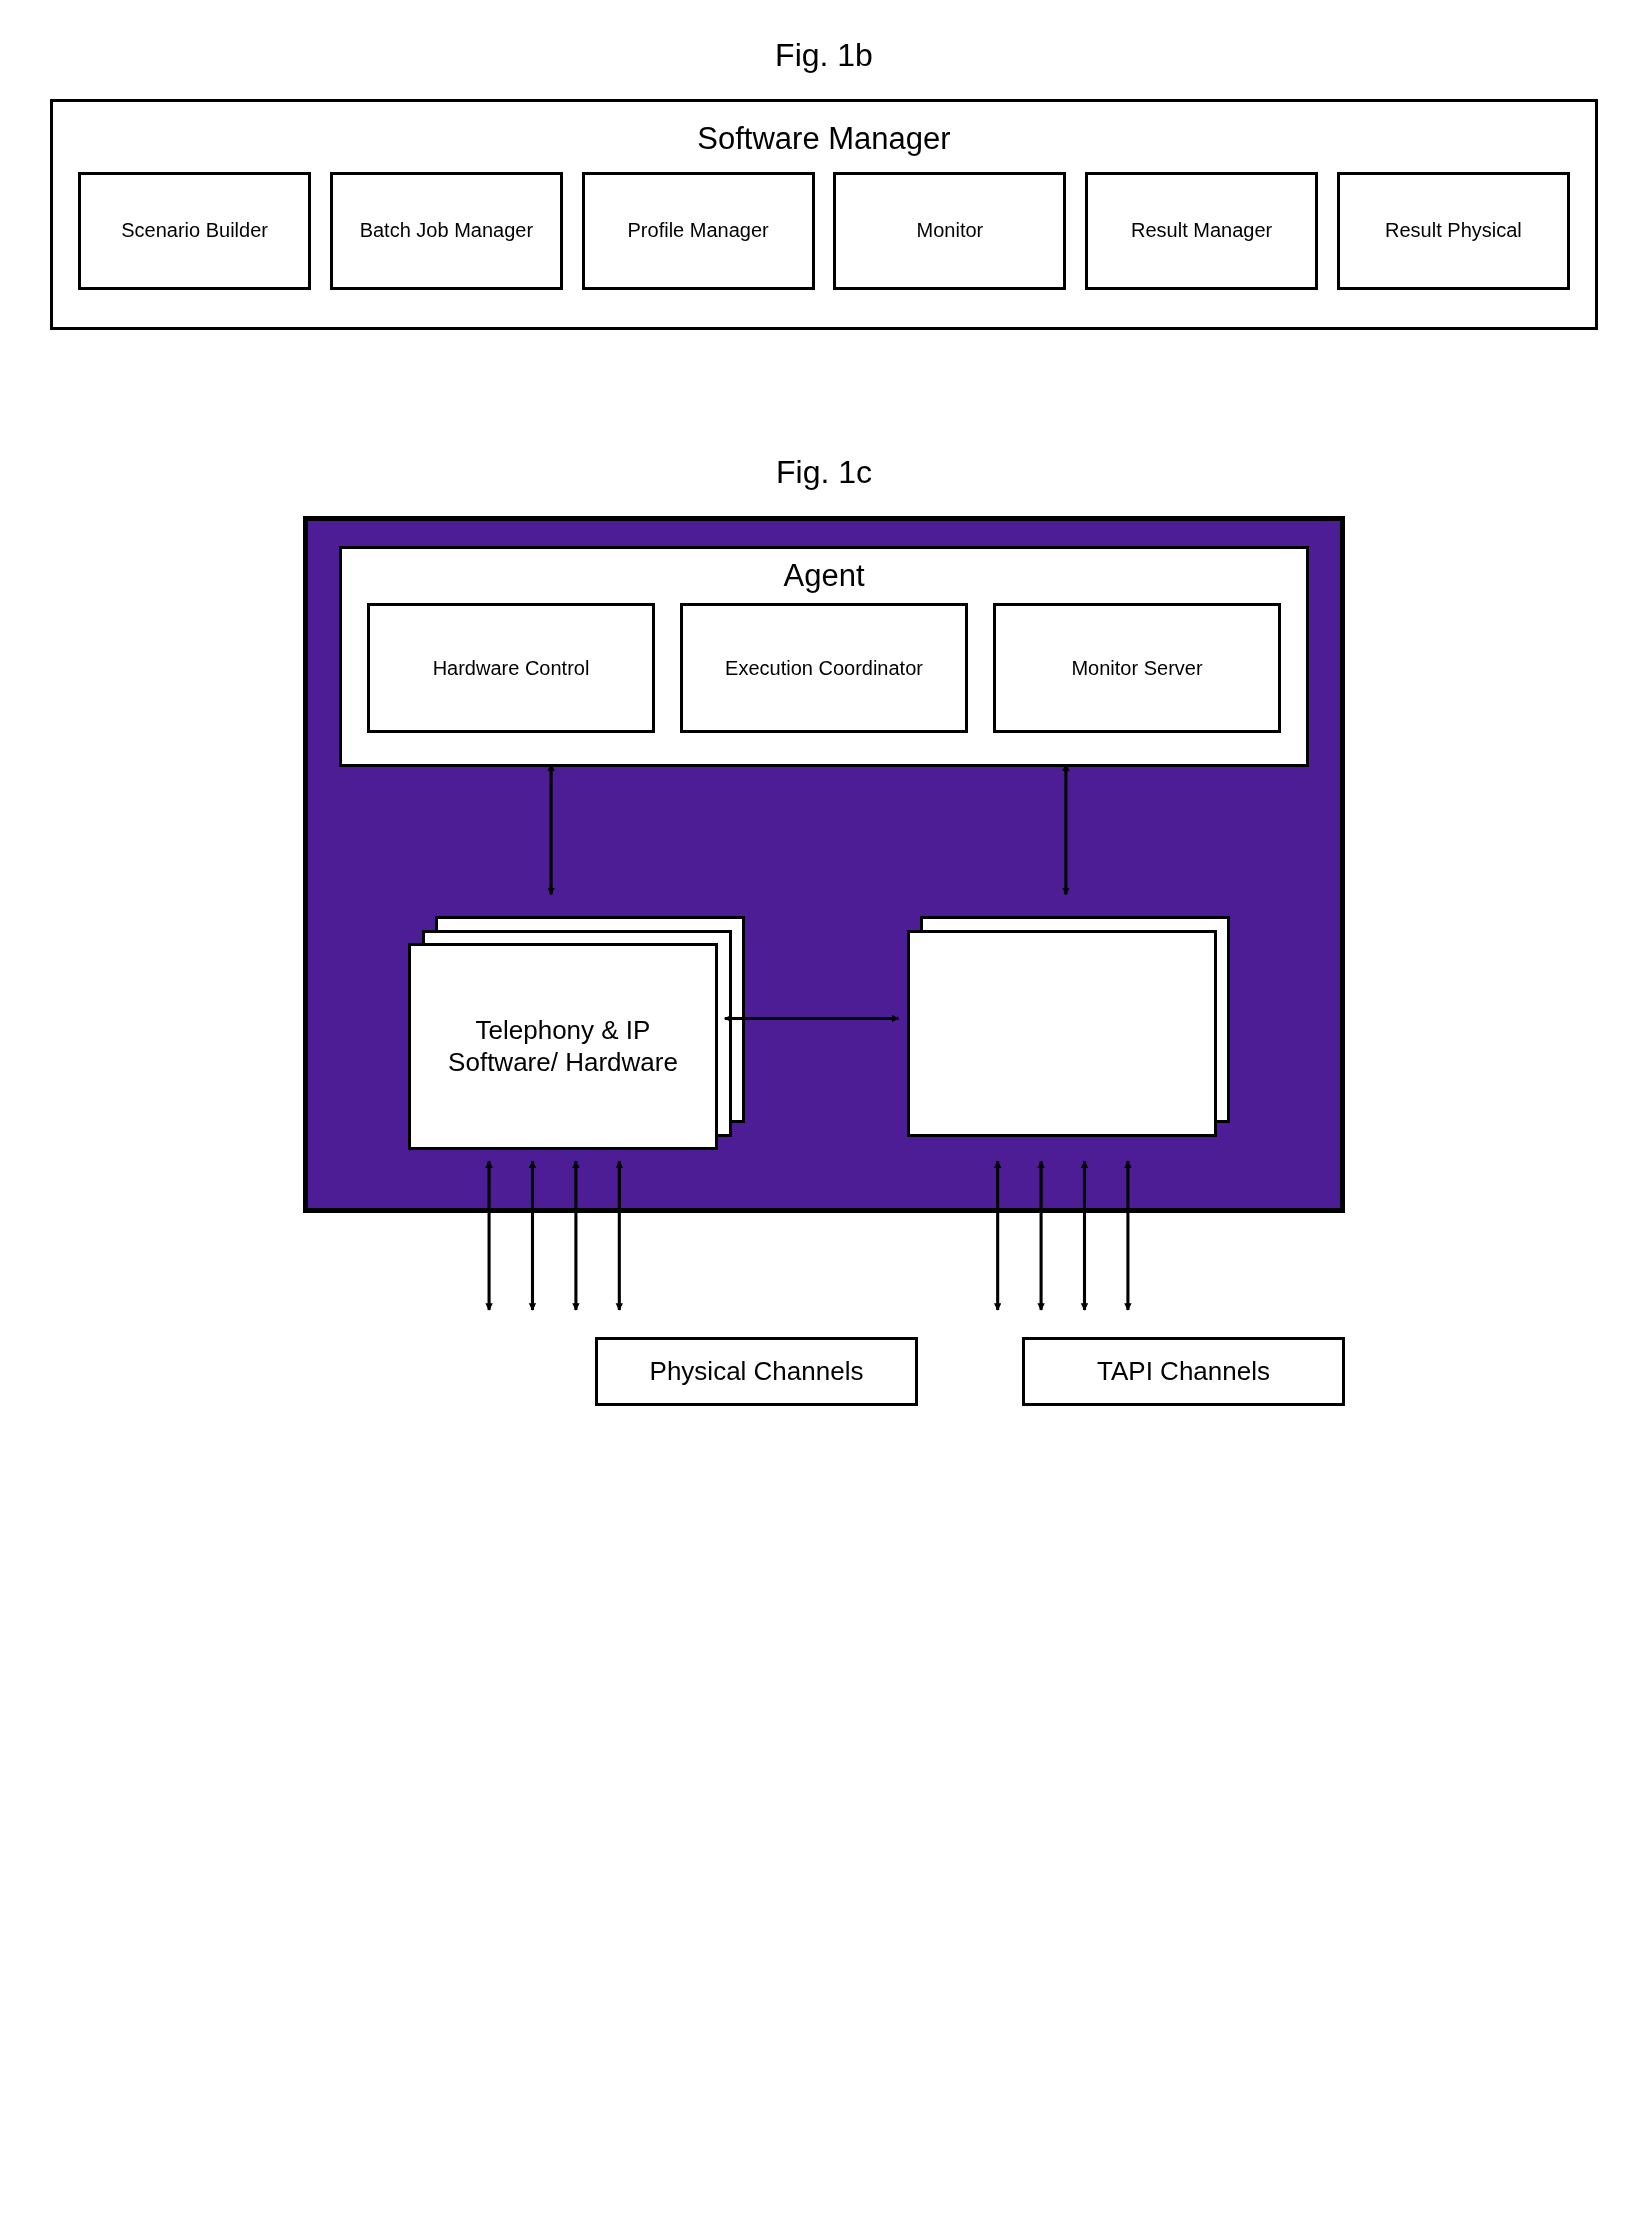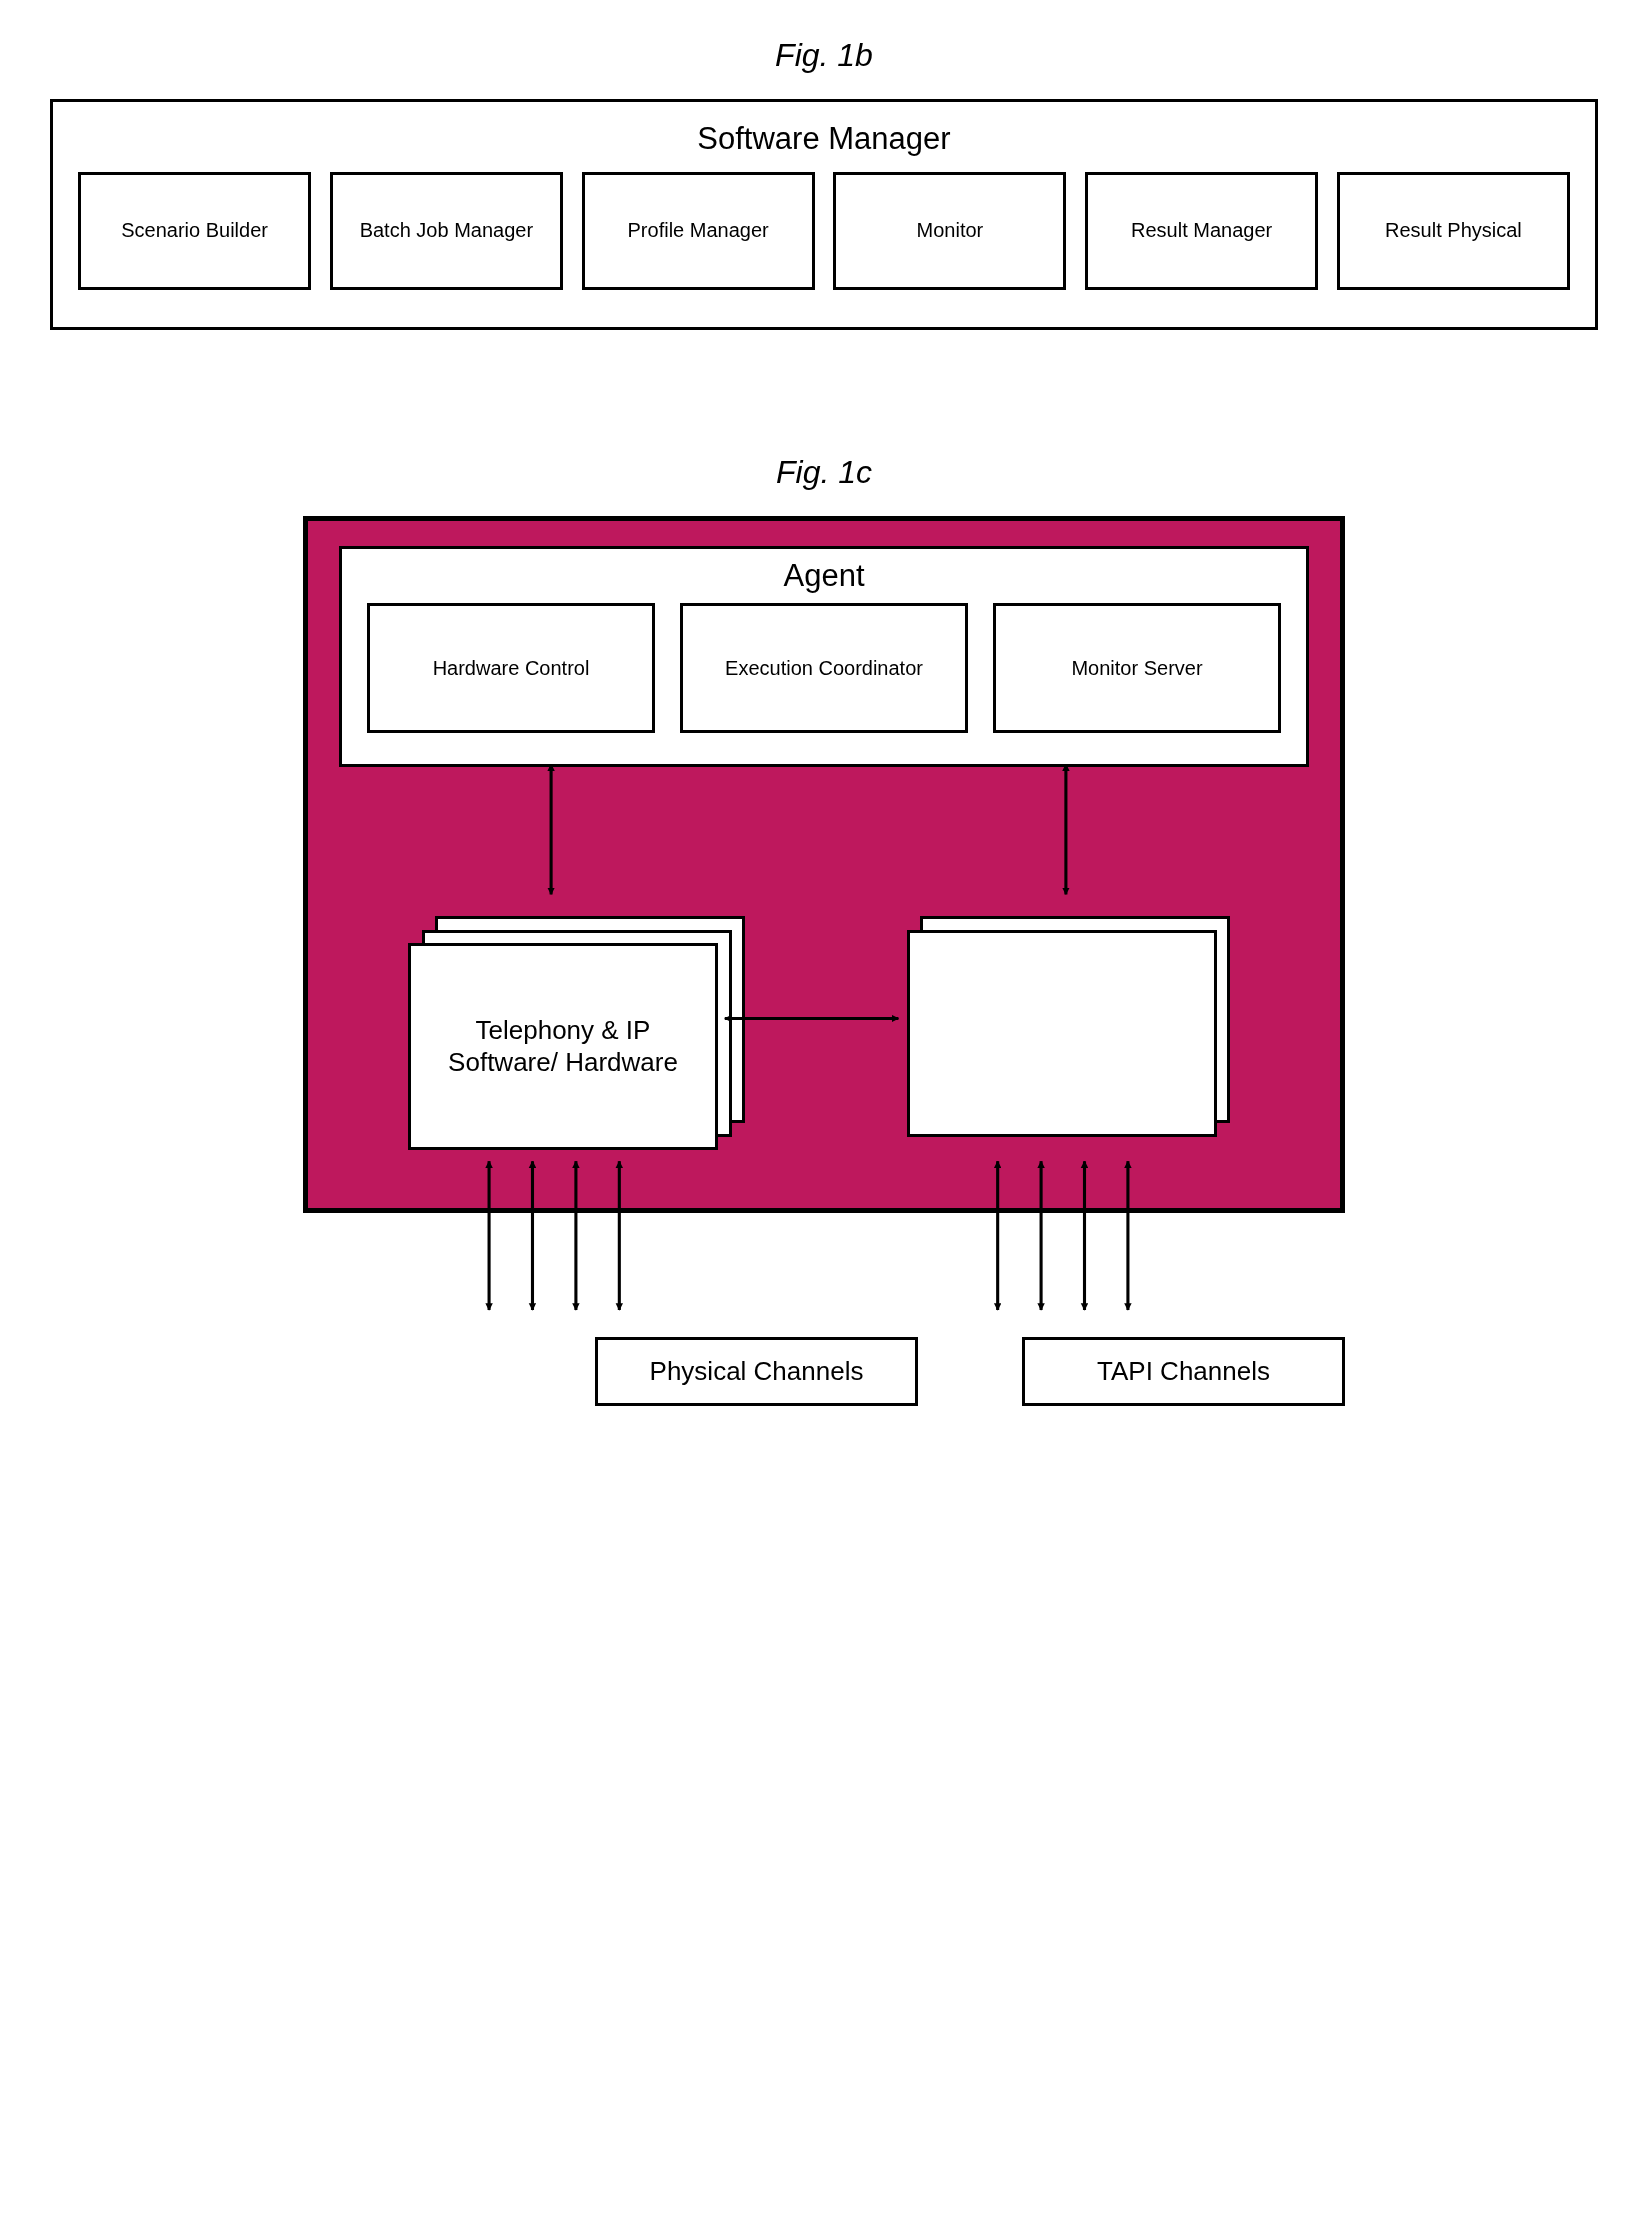--- a/index.html
+++ b/index.html
@@ -5,21 +5,20 @@
   body {
     font-family: Arial, Helvetica, sans-serif;
     background: #fff;
     margin: 0;
     padding: 37px 50px;
   }
   .fig-label {
     text-align: center;
     font-size: 32px;
     margin-bottom: 25px;
-    font-style: italic;
   }
   .diagram-container {
     border: 3.7px solid #000;
     padding: 18.6px 25px 37px 25px;
     position: relative;
     background: #fff;
   }
   .main-title {
     text-align: center;
     font-size: 31px;
@@ -62,21 +61,21 @@
     margin-top: 124px;
   }
   .fig1c-outer {
     width: 1042px;
     margin: 0 auto;
     position: relative;
   }
   .fig1c-frame {
     border: 5px solid #000;
     padding: 25px 31px 31px 31px;
-    background: #be185d;
+    background: #4c1d95;
   }
   .agent-box {
     border: 3.7px solid #000;
     position: relative;
     background: #fff;
     padding: 6.2px 25px 31px 25px;
   }
   .agent-box::after {
     content: "";
     position: absolute;

